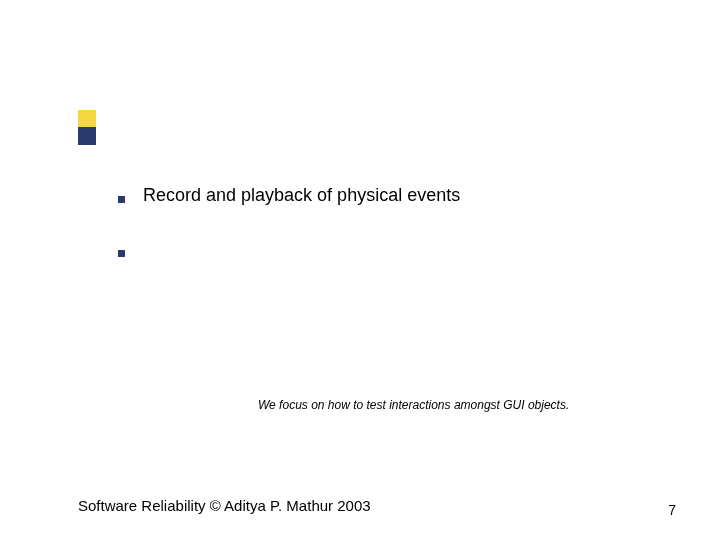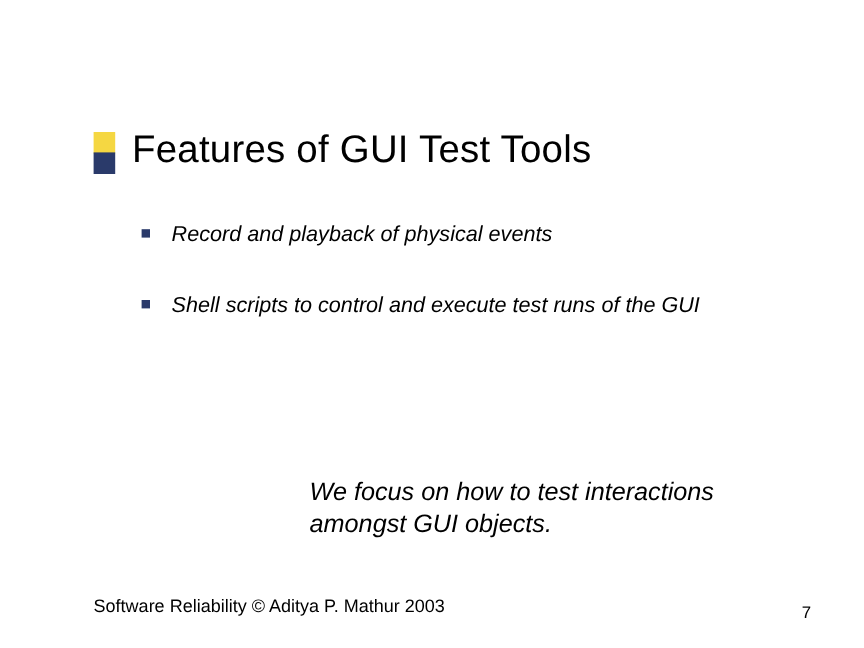--- a/index.html
+++ b/index.html
@@ -45,43 +45,42 @@
     color: #000000;
   }
   .bullets {
     position: absolute;
     top: 184px;
     left: 118px;
     right: 60px;
   }
   .bullet-item {
     display: flex;
-    align-items: flex-start;
+    align-items: center;
     margin-bottom: 36px;
-    font-style: italic;
   }
   .bullet-marker {
     width: 7px;
     height: 7px;
     background: #2a3a6a;
     margin-top: 7px;
     margin-right: 18px;
     flex: 0 0 auto;
   }
   .bullet-text {
     font-size: 18px;
     line-height: 1.3;
     color: #000000;
   }
   .focus-note {
     position: absolute;
     top: 398px;
     left: 258px;
     right: 70px;
-    font-size: 21px;
+    font-size: 12px;
     font-style: italic;
     line-height: 1.25;
     color: #000000;
   }
   .footer-left {
     position: absolute;
     bottom: 26px;
     left: 78px;
     font-size: 15px;
     color: #000000;
@@ -97,31 +96,29 @@
 </head>
 <body>
 
 <div class="slide">
 
   <div class="title-block">
     <div class="title-accent">
       <div class="accent-square accent-yellow"></div>
       <div class="accent-square accent-navy"></div>
     </div>
-    <div class="title-text">Features of GUI Test Tools</div>
   </div>
 
   <div class="bullets">
     <div class="bullet-item">
       <div class="bullet-marker"></div>
       <div class="bullet-text">Record and playback of physical events</div>
     </div>
     <div class="bullet-item">
       <div class="bullet-marker"></div>
-      <div class="bullet-text">Shell scripts to control and execute test runs of the GUI</div>
     </div>
   </div>
 
   <div class="focus-note">We focus on how to test interactions amongst GUI objects.</div>
 
   <div class="footer-left">Software Reliability © Aditya P. Mathur 2003</div>
   <div class="footer-right">7</div>
 
 </div>
 

